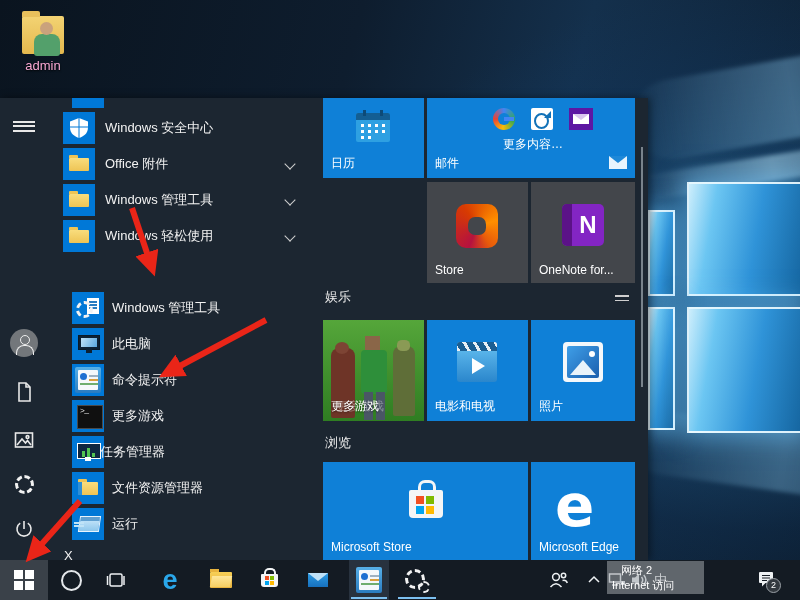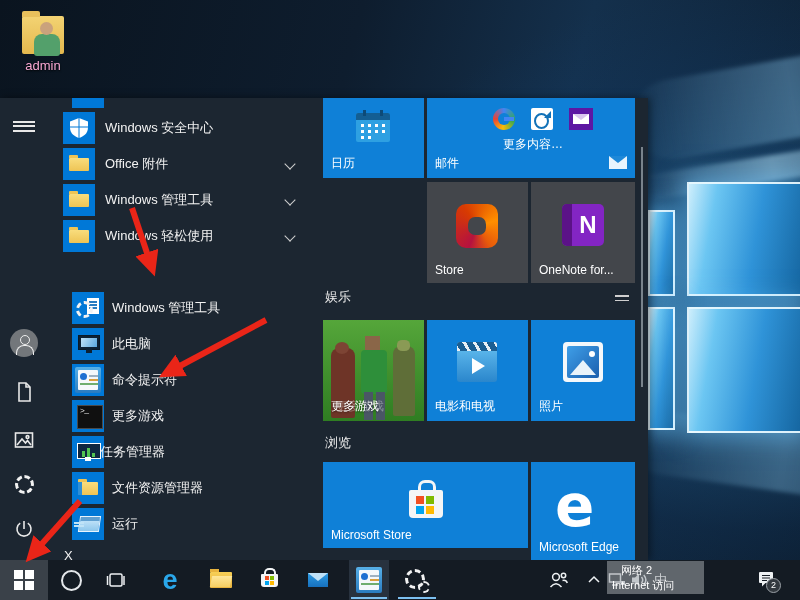--- a/index.html
+++ b/index.html
@@ -325,21 +325,21 @@
           <div class="abs" style="left:4px;top:4px;width:32px;height:32px;background:linear-gradient(135deg,#3f9fe8,#1b5fae);border-radius:2px;">
             <div class="abs" style="left:3px;top:14px;width:0;height:0;border-left:13px solid transparent;border-right:13px solid transparent;border-bottom:15px solid #e9f3fa;"></div>
             <div class="abs" style="left:22px;top:5px;width:6px;height:6px;border-radius:50%;background:#fff;"></div>
           </div>
         </div>
         <span class="tlabel">照片</span>
       </div>
 
       <div class="ghead" style="left:2px;top:336px;">浏览</div>
 
-      <div class="tile blue" style="left:0;top:364px;width:205px;height:86px;">
+      <div class="tile blue" style="left:0;top:364px;width:205px;height:98px;">
         <div class="abs" style="left:86px;top:28px;width:34px;height:28px;background:#f4f5f6;border-radius:2px 2px 4px 4px;">
           <div class="abs" style="left:9px;top:-10px;width:12px;height:10px;border:3px solid #f4f5f6;border-bottom:none;border-radius:7px 7px 0 0;"></div>
           <div class="abs" style="left:7px;top:6px;display:grid;grid-template-columns:8px 8px;grid-template-rows:8px 8px;gap:2px;">
             <i style="background:#f25022;"></i>
               <i style="background:#7fba00;"></i>
               <i style="background:#00a4ef;"></i>
               <i style="background:#ffb900;"></i>
           </div>
         </div>
         <span class="tlabel">Microsoft Store</span>

